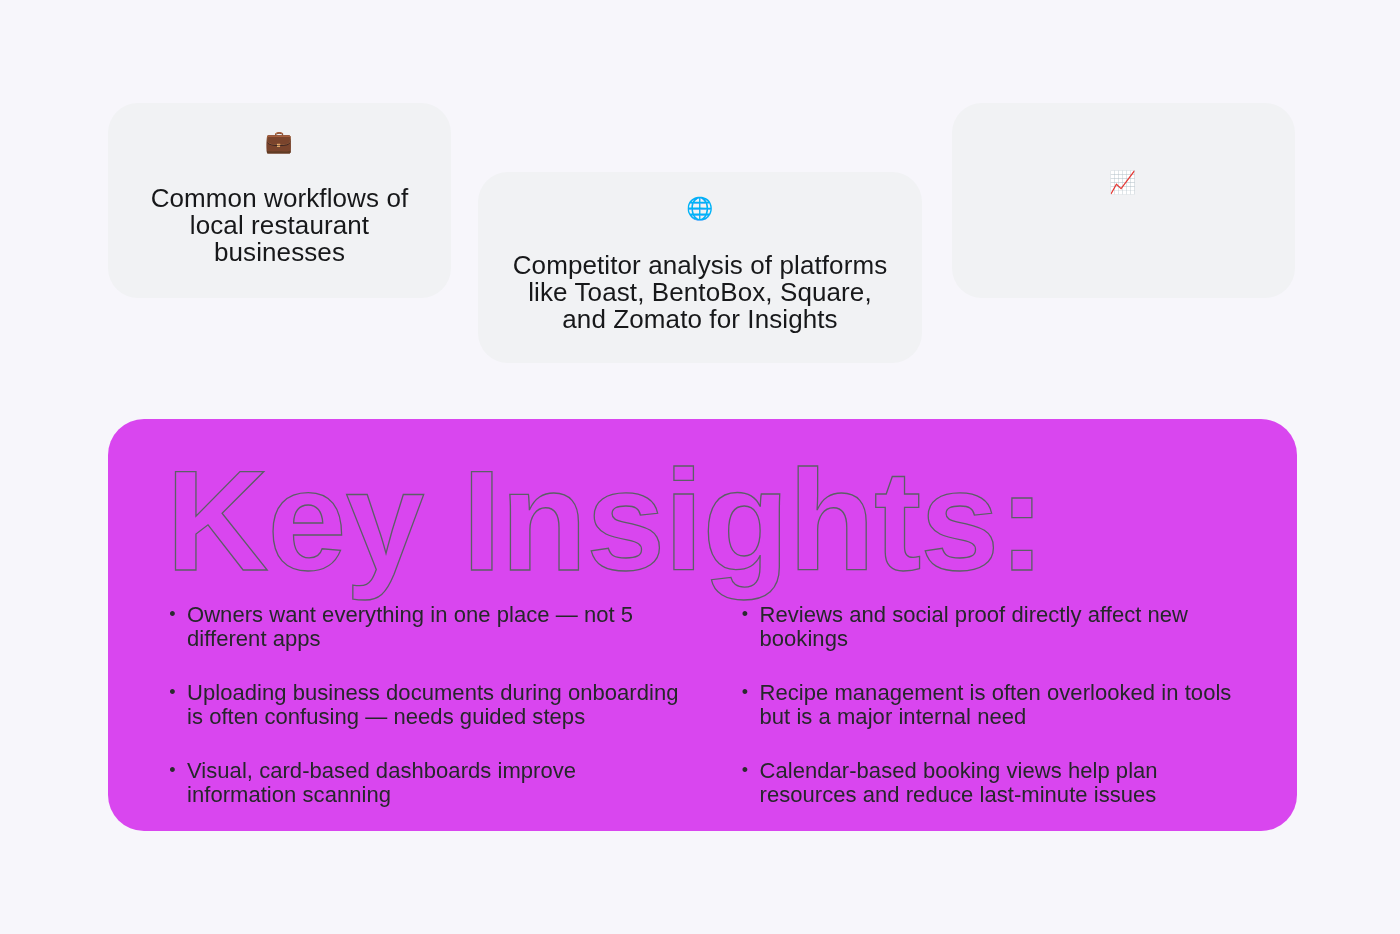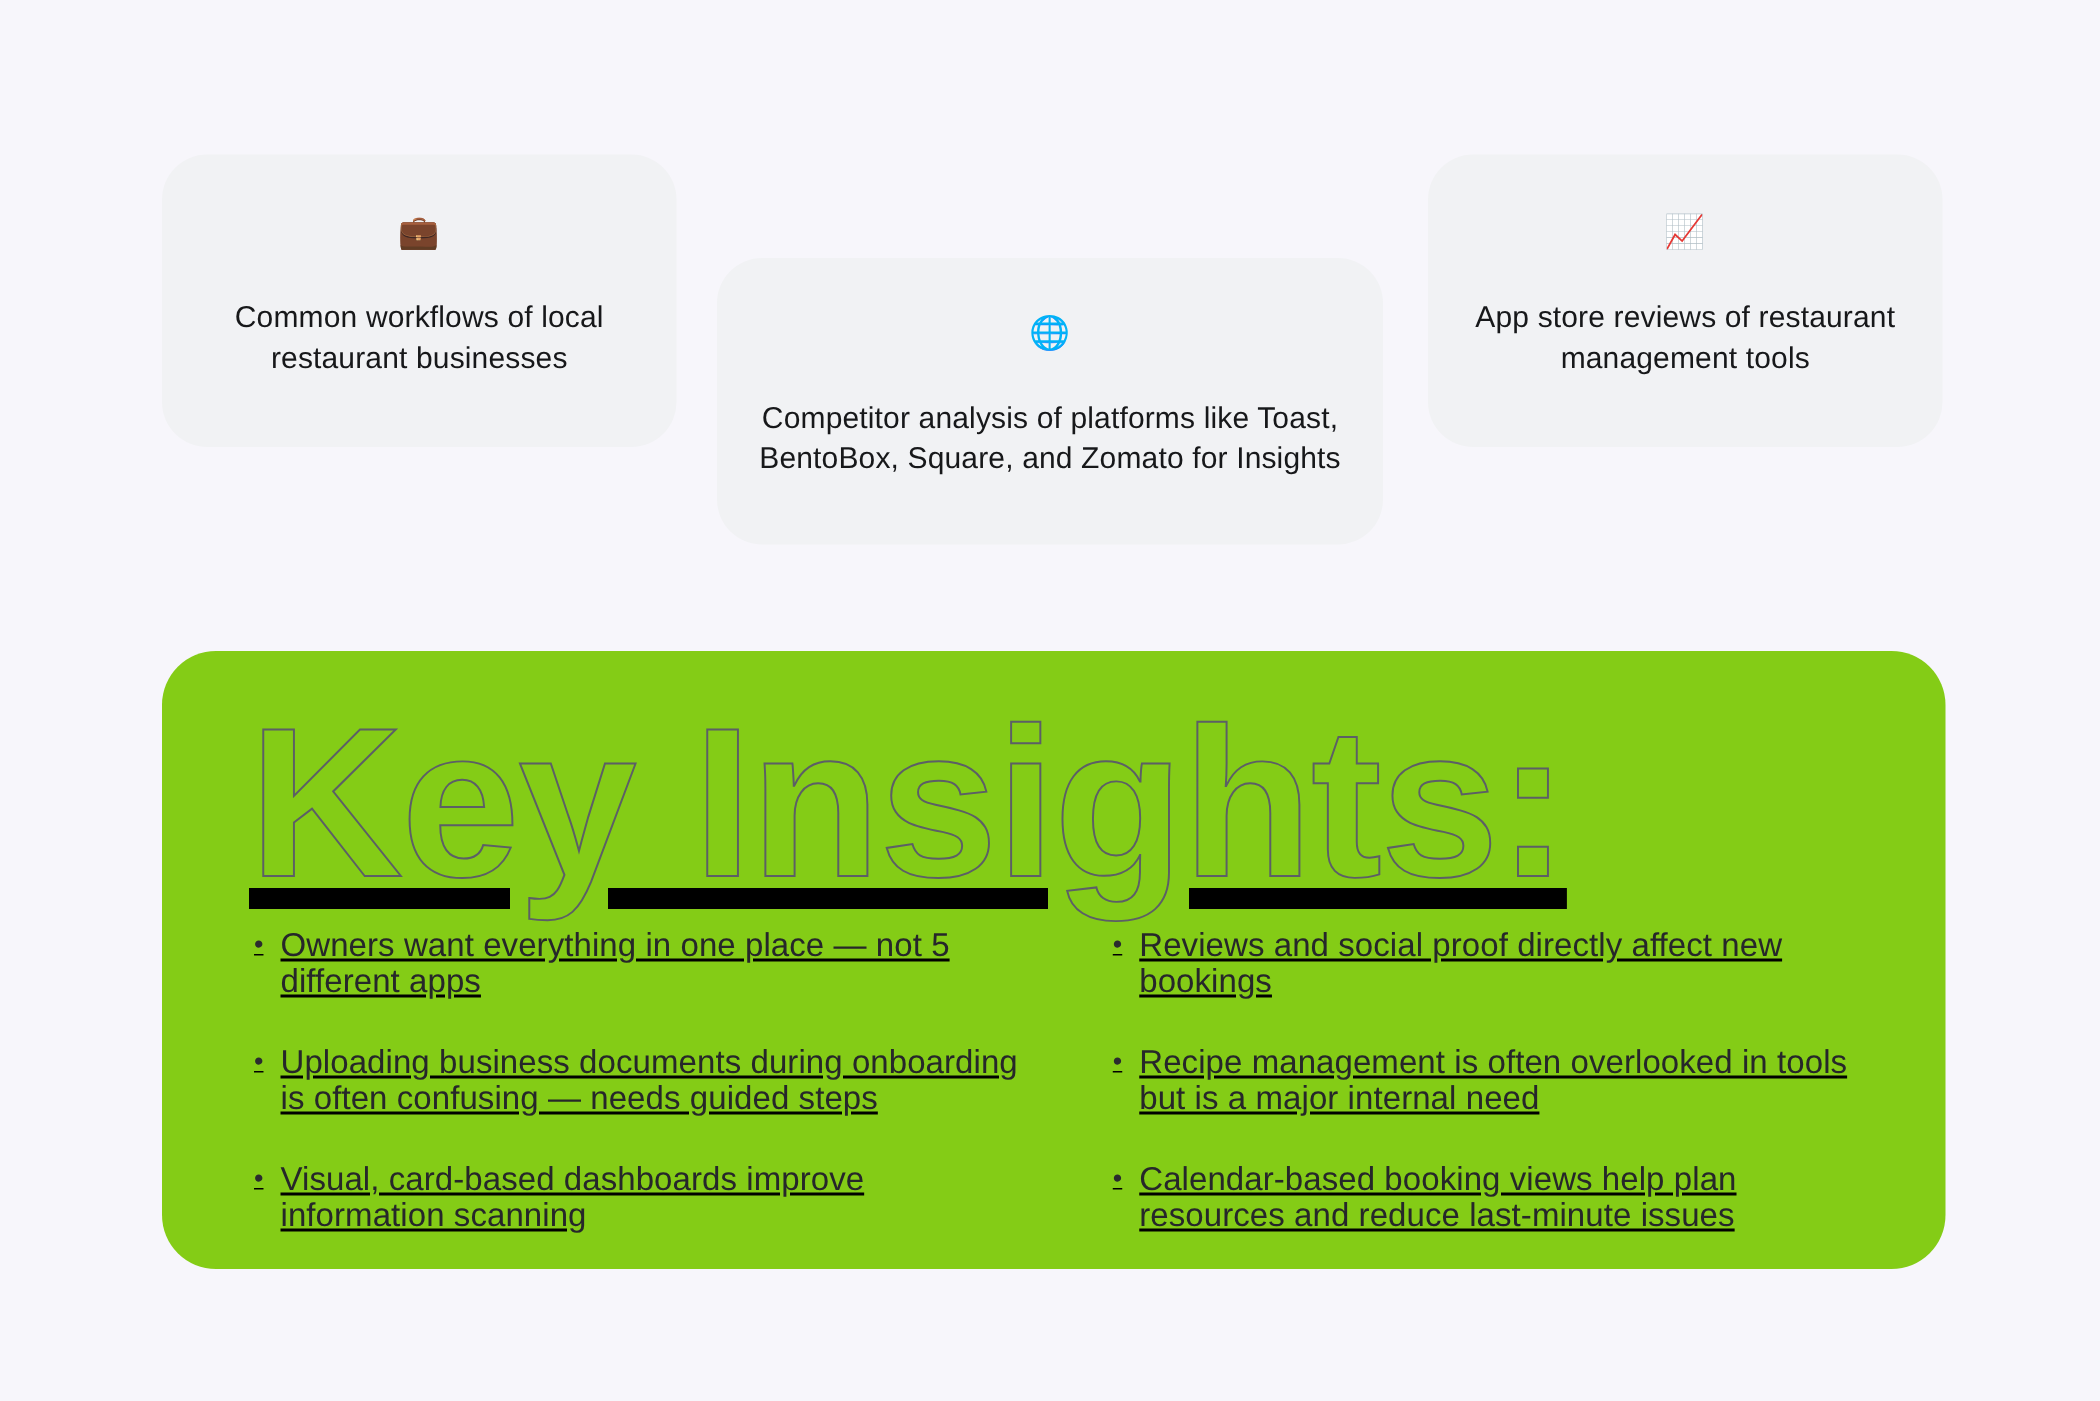--- a/index.html
+++ b/index.html
@@ -39,21 +39,21 @@
 
   .source-card .card-emoji {
     font-size: 22px;
     line-height: 1;
     margin-bottom: 32px;
     display: block;
     font-family: "DejaVu Sans", sans-serif;
   }
 
   .source-card .card-title {
-    font-size: 20px;
+    font-size: 26px;
     line-height: 27px;
     color: #17181a;
     font-weight: 400;
     letter-spacing: 0.1px;
   }
 
   #card-workflows {
     left: 108px;
     top: 103px;
     width: 343px;
@@ -72,27 +72,26 @@
     left: 952px;
     top: 103px;
     width: 343px;
     height: 195px;
   }
 
   
   #insights-panel {
     position: absolute;
     left: 108px;
-    top: 434px;
+    top: 419px;
     width: 1189px;
     height: 412px;
-    background: #84cc16;
+    background: #d946ef;
     border-radius: 36px;
     padding: 42px 40px 40px 30px;
-    text-decoration: underline;
   }
 
   #insights-title {
     font-size: 142px;
     line-height: 120px;
     font-weight: 700;
     letter-spacing: -1px;
     color: transparent;
     -webkit-text-stroke: 1.3px #5c5f66;
     text-stroke: 1.3px #5c5f66;
@@ -151,21 +150,20 @@
     <div class="card-title">Common workflows of local restaurant businesses</div>
   </div>
 
   <div class="source-card" id="card-competitors">
     <span class="card-emoji">🌐</span>
     <div class="card-title">Competitor analysis of platforms like Toast, BentoBox, Square, and Zomato for Insights</div>
   </div>
 
   <div class="source-card" id="card-reviews">
     <span class="card-emoji">📈</span>
-    <div class="card-title">App store reviews of restaurant management tools</div>
   </div>
 
   <section id="insights-panel">
 
     <h1 id="insights-title">Key Insights:</h1>
 
     <div class="insights-columns">
 
       <div class="insights-col" id="insights-col-left">
 

